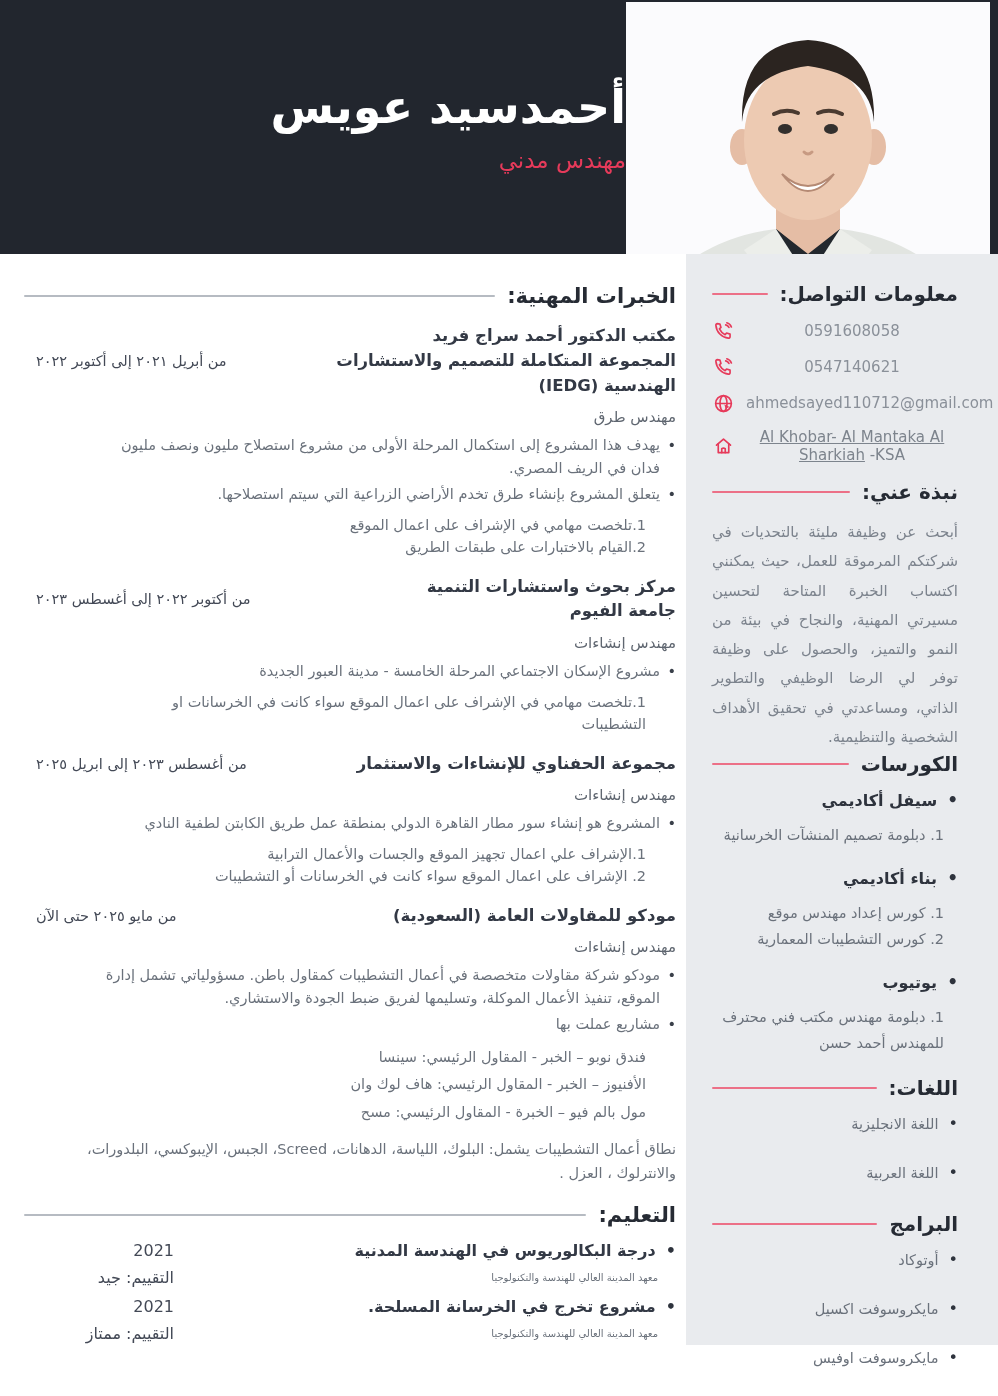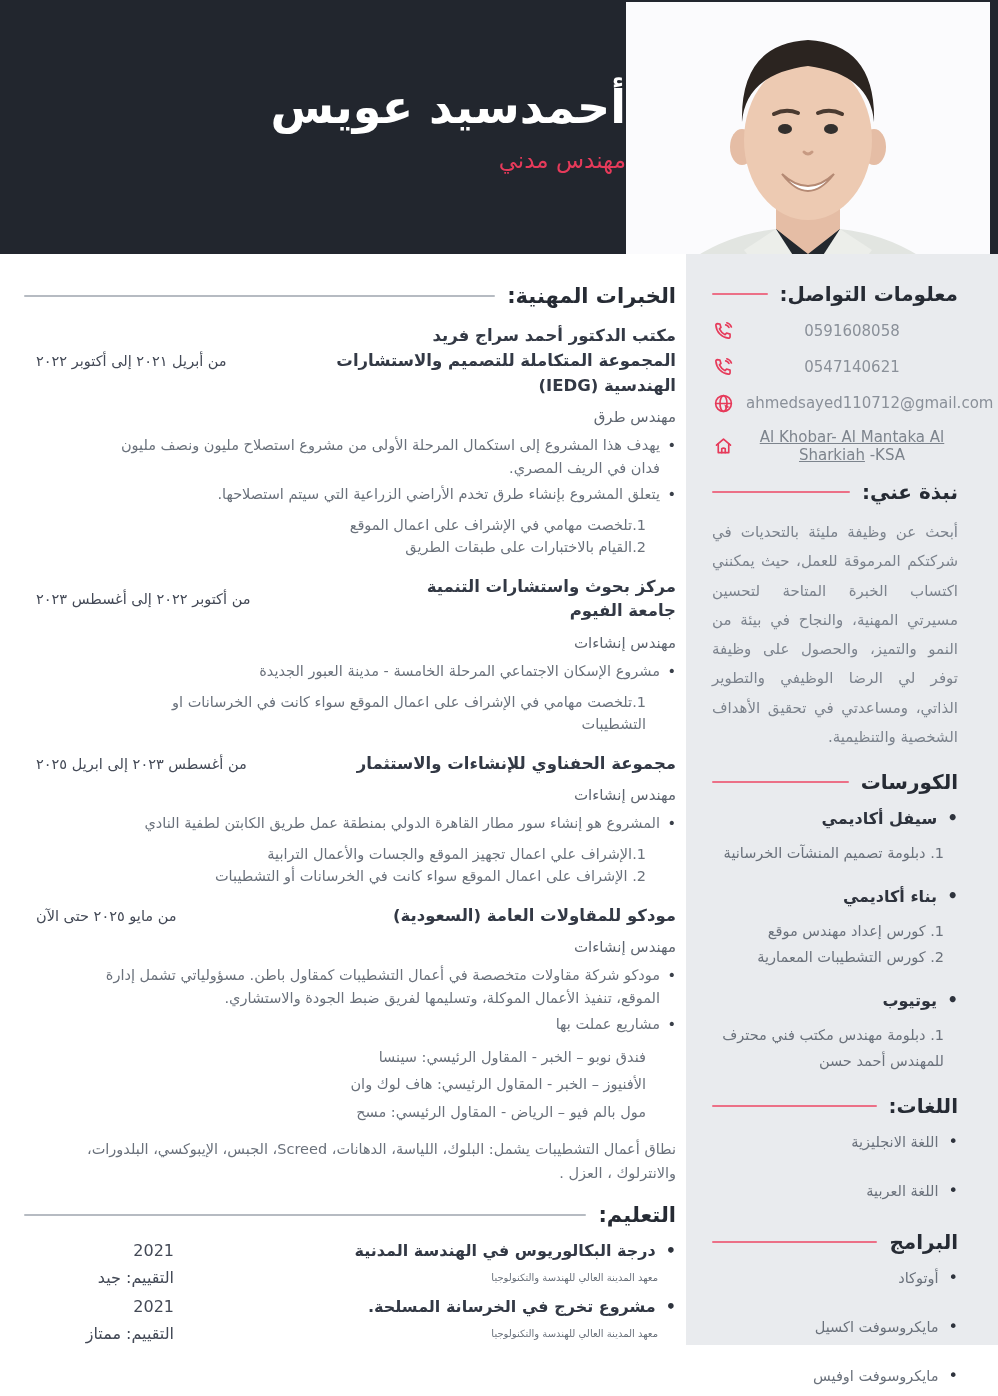--- a/index.html
+++ b/index.html
@@ -39,21 +39,21 @@
   .line.pink{background:var(--accent-line);}
   .line.gray{background:var(--grayline);height:1.6px;}
   
   .contact{margin-bottom:16px;}
   .c-row{display:flex;align-items:center;gap:12px;margin:14px 0;justify-content:flex-start;flex-direction:row-reverse;}
   .c-row .c-text{direction:ltr;font-size:15px;color:var(--muted);text-align:center;flex:1;}
   .c-row .ico{width:22px;height:22px;flex:none;display:flex;align-items:center;justify-content:center;}
   .c-underline{text-decoration:underline;color:#7d848d;}
   .c-suffix{color:#7d848d;}
   
-  .about p{font-size:15px;color:#7c838d;line-height:1.95;text-align:justify;margin-bottom:18px;}
+  .about p{font-size:15px;color:#7c838d;line-height:1.95;text-align:justify;}
   
   .course-group{margin-bottom:20px;}
   .group-title{font-size:16px;font-weight:bold;color:#2e333d;margin:10px 0 12px 0;display:flex;align-items:center;gap:10px;}
   .group-title::before{content:"•";color:#2e333d;font-size:17px;}
   .course-items div{font-size:14.5px;color:var(--body);line-height:1.8;padding-right:14px;}
   
   .dot-list{list-style:none;}
   .dot-list li{font-size:14.5px;color:var(--body);margin-bottom:30px;display:flex;align-items:center;gap:10px;}
   .dot-list li::before{content:"•";color:#2e333d;font-size:16px;}
   
@@ -289,21 +289,21 @@
           <div class="job-date">من مايو ٢٠٢٥ حتى الآن</div>
         </div>
         <div class="job-role">مهندس إنشاءات</div>
         <ul class="b-list">
           <li>مودكو شركة مقاولات متخصصة في أعمال التشطيبات كمقاول باطن. مسؤولياتي تشمل إدارة الموقع، تنفيذ الأعمال الموكلة، وتسليمها لفريق ضبط الجودة والاستشاري.</li>
           <li>مشاريع عملت بها</li>
         </ul>
         <div class="sub-proj">
           <div>فندق نوبو – الخبر - المقاول الرئيسي: سينسا</div>
           <div>الأفنيوز – الخبر  - المقاول الرئيسي: هاف لوك وان</div>
-          <div>مول بالم فيو – الرياض  - المقاول الرئيسي: مسح</div>
+          <div>مول بالم فيو – الخبرة  - المقاول الرئيسي: مسح</div>
         </div>
         <div class="scope-note">نطاق أعمال التشطيبات يشمل:  البلوك، اللياسة، الدهانات، Screed، الجبس، الإيبوكسي، البلدورات، والانترلوك ، العزل .</div>
       </div>
     </section>
 
     <section class="edu">
       <div class="sec-head">
         <h2>التعليم:</h2>
         <span class="line gray"></span>
       </div>

